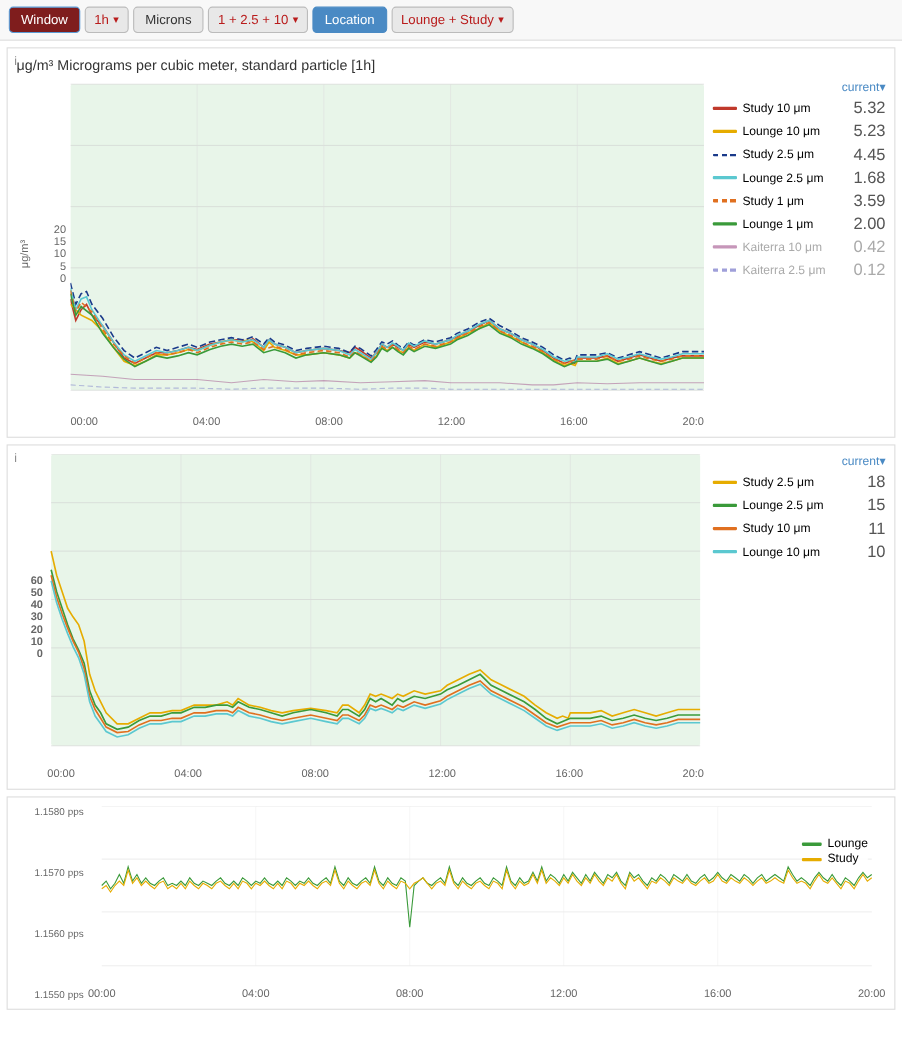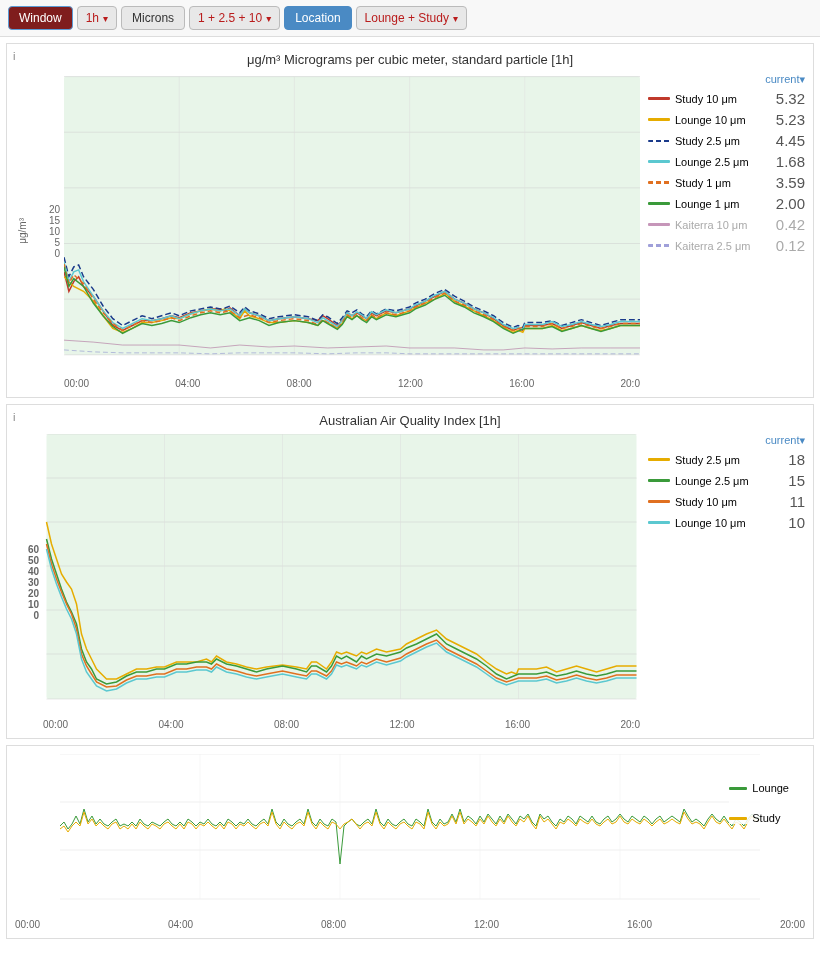--- a/index.html
+++ b/index.html
@@ -55,21 +55,20 @@
 
     
     .panel {
       border: 1px solid #ddd;
       margin: 6px;
       padding: 8px;
       position: relative;
       background: #fff;
     }
     .panel-title {
-      text-align: center;
       font-size: 13px;
       color: #333;
       margin-bottom: 6px;
       font-weight: normal;
     }
     .info-icon {
       position: absolute;
       top: 6px;
       left: 6px;
       font-size: 11px;
@@ -165,21 +164,21 @@
       position: relative;
       background: #fff;
     }
     .packets-legend {
       position: absolute;
       top: 28px;
       right: 16px;
       font-size: 11px;
       display: flex;
       flex-direction: column;
-      gap: 18px;
+      gap: 2px;
       background: rgba(255,255,255,0.85);
     }
     .packets-legend-item {
       display: flex;
       align-items: center;
       gap: 5px;
     }
     .pkt-line {
       width: 18px;
       height: 3px;
@@ -320,21 +319,20 @@
             <span style="color:#aaa">Kaiterra 2.5 μm</span>
           </div>
         <span class="legend-value dim">0.12</span>
       </div>
     </div>
   </div>
 </div>
 
 <div class="panel">
   <span class="info-icon">i</span>
-  <div class="panel-title">Australian Air Quality Index [1h]</div>
   <div class="chart-container">
     <div style="display:flex;align-items:center;">
       <div class="y-axis" style="width:28px;font-weight:bold;">
         <span>60</span>
         <span>50</span>
         <span>40</span>
         <span>30</span>
         <span>20</span>
         <span>10</span>
         <span>0</span>
@@ -403,20 +401,26 @@
             <span>Lounge 10 μm</span>
           </div>
         <span class="legend-value">10</span>
       </div>
     </div>
   </div>
 </div>
 
 <div class="packets-panel">
   <div style="display:flex;align-items:stretch;">
+    <div class="y-axis" style="width:65px;font-size:9px;text-align:right;padding-right:4px;">
+      <span>1.1580 pps</span>
+      <span>1.1570 pps</span>
+      <span>1.1560 pps</span>
+      <span>1.1550 pps</span>
+    </div>
     <div class="chart-inner" style="position:relative;">
       
       <div class="packets-legend">
         <div class="packets-legend-item">
           <div class="pkt-line" style="background:#3a9a3a;"></div>
           <span>Lounge</span>
         </div>
         <div class="packets-legend-item">
           <div class="pkt-line" style="background:#e6ac00;"></div>
           <span>Study</span>

